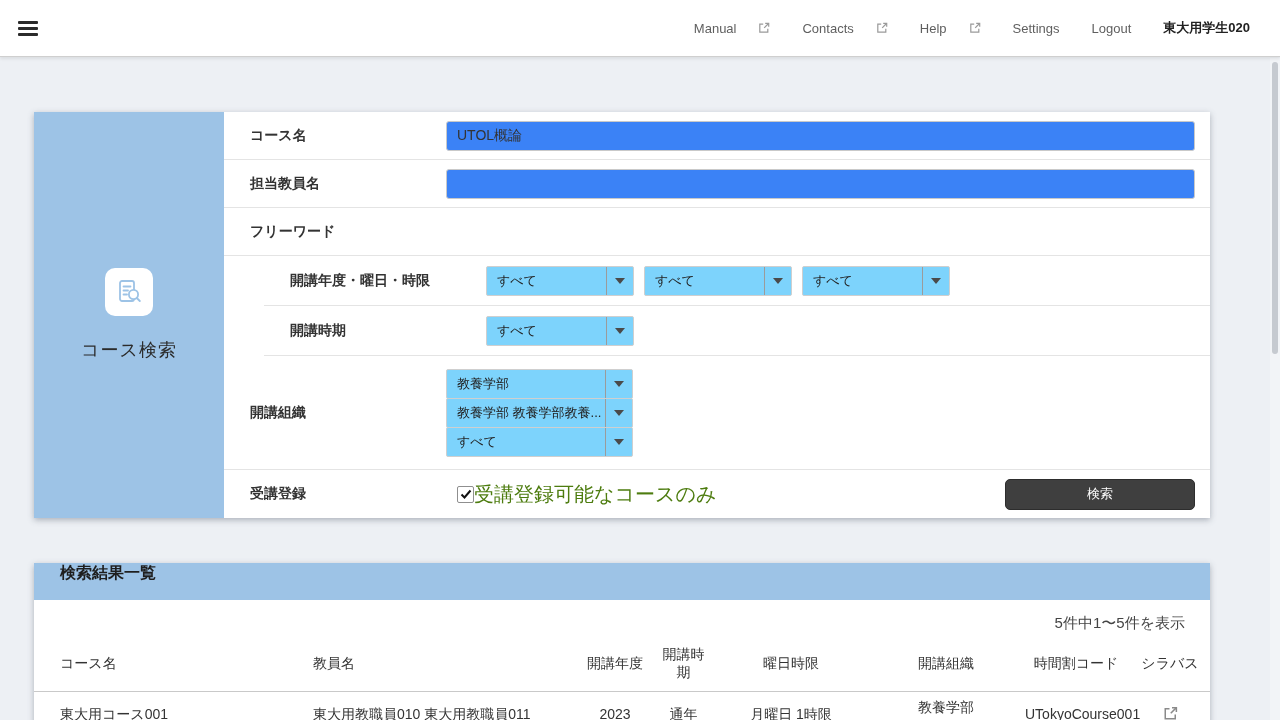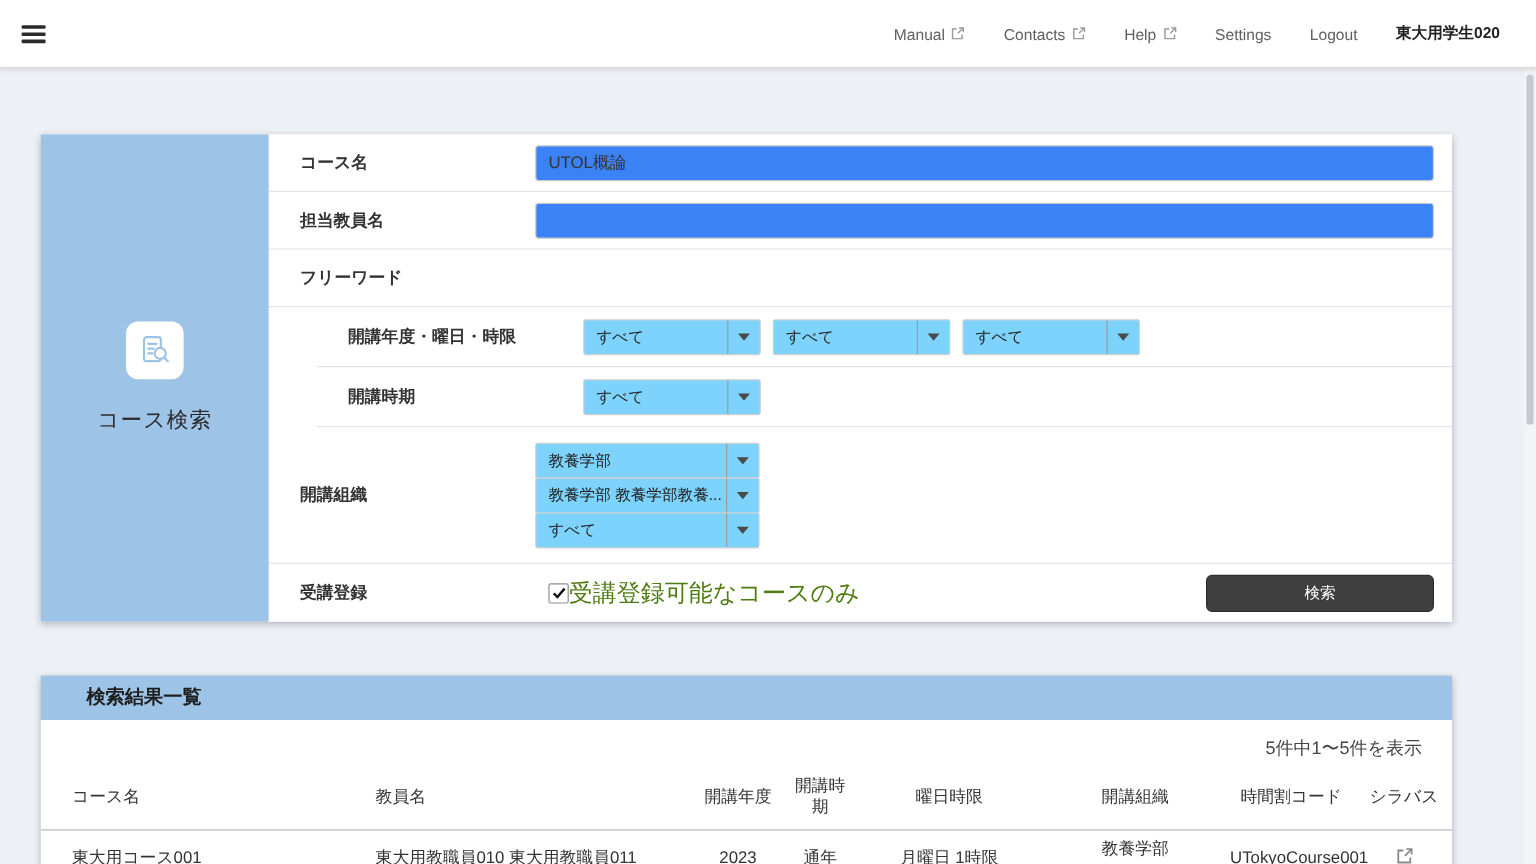--- a/index.html
+++ b/index.html
@@ -22,21 +22,21 @@
   }
   .hamburger { margin-left:18px; width:20px; cursor:pointer; }
   .hamburger .bar { height:3px; background:#2b2b2b; border-radius:1px; }
   .hamburger .bar + .bar { margin-top:3px; }
   .topnav {
     margin-left:auto; display:flex; align-items:center;
     gap:32px; padding-right:30px;
   }
   .topnav a {
     color:#5f5f5f; text-decoration:none; font-size:13px;
-    display:inline-flex; align-items:center; gap:5px; cursor:pointer;
+    display:inline-flex; align-items:center; gap:22px; cursor:pointer;
   }
   .topnav .username { font-size:13px; font-weight:bold; color:#222; }
 
   
   .scroll-track {
     position:absolute; right:0; top:58px; width:10px; height:662px;
     background:#f2f4f7;
   }
   .scroll-thumb {
     position:absolute; right:2px; top:62px; width:6px; height:292px;
@@ -121,21 +121,21 @@
     color:#fff; font-size:13px; font-family:inherit; cursor:pointer;
   }
 
   
   .results-panel {
     position:absolute; left:34px; top:563px; width:1176px;
     box-shadow:0 2px 6px rgba(90,100,115,0.45);
   }
   .results-header {
     height:37px; background:#9dc3e6;
-    display:flex; align-items:center; padding-left:38px;
+    display:flex; padding-left:26px;
   }
   .results-title { font-size:16px; font-weight:bold; color:#1e1e1e; }
   .results-body { background:#fff; padding-bottom:4px; }
   .results-count {
     text-align:right; padding:14px 25px 8px 0;
     font-size:15px; color:#444;
   }
   table.results-table {
     width:100%; border-collapse:collapse; table-layout:fixed;
   }

